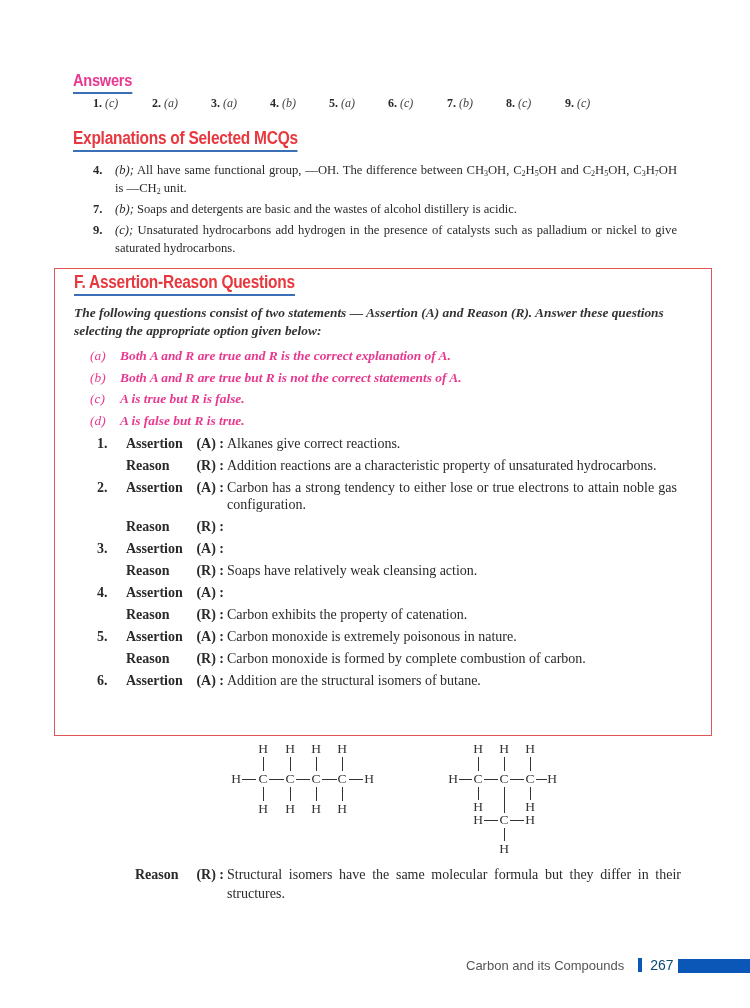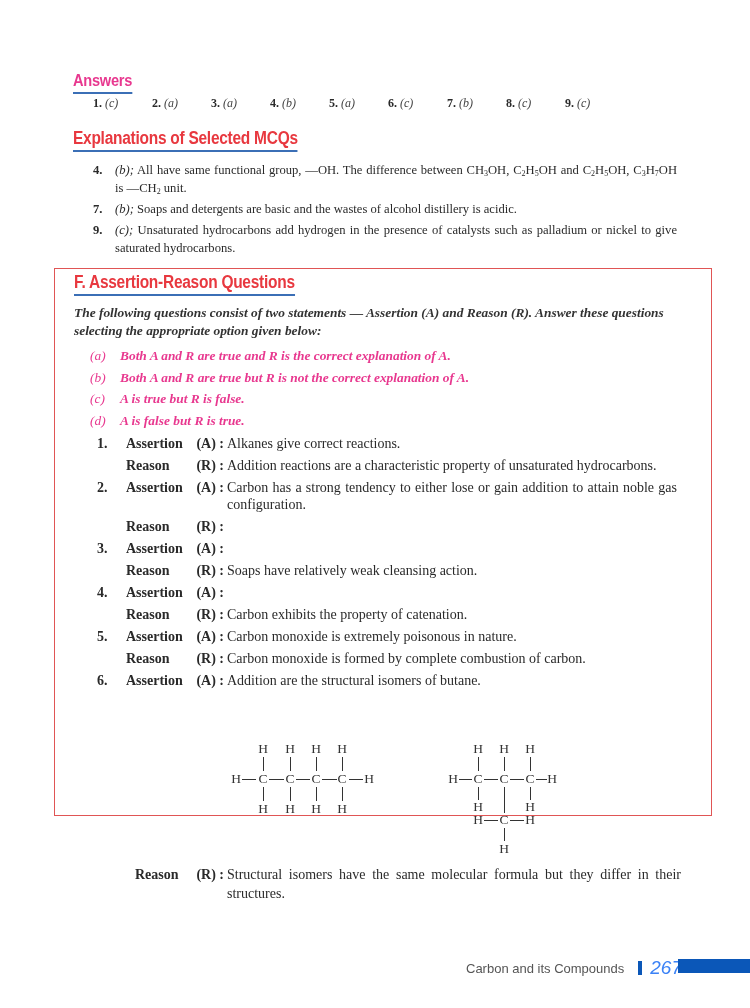--- a/index.html
+++ b/index.html
@@ -13,21 +13,21 @@
   .answers-row { position:absolute; left:93px; top:96px; font-size:12px; display:flex; }
   .ans { width:59px; white-space:nowrap; }
   .ans b { font-weight:bold; }
   .ans i { color:#444; }
   .expl { position:absolute; left:93px; top:161px; width:584px; font-size:12.6px; line-height:18px; }
   .expl-item { display:flex; margin-bottom:3px; }
   .expl-num { width:22px; flex:none; font-weight:bold; }
   .expl-txt { flex:1; text-align:justify; }
   .expl-txt .opt { font-style:italic; }
   sub { font-size:8px; vertical-align:-2px; line-height:0; }
-  .box { position:absolute; left:54px; top:268px; width:658px; height:548px;
+  .box { position:absolute; left:54px; top:268px; width:658px; height:468px;
          border:1.5px solid #e05555; box-sizing:border-box;text-decoration:underline; }
   .h-ar { left:19px; top:3px; font-size:18px; color:#e8383f; }
   .intro { position:absolute; left:19px; top:35px; width:620px; font-size:13.4px; line-height:18px;
            font-style:italic; font-weight:bold; color:#333; }
   .opts { position:absolute; left:35px; top:76px; font-size:13.4px; line-height:21.5px;
           font-style:italic; font-weight:bold; color:#e8388f; }
   .opt-row { display:flex; }
   .opt-letter { width:30px; font-weight:normal; }
   .qlist { position:absolute; left:42px; top:166px; width:580px; font-size:14px; line-height:17px; color:#2a2a2a; }
   .qrow { display:flex; margin-bottom:5px; }
@@ -37,21 +37,21 @@
   .qtext { flex:1; text-align:justify; }
   .struct { position:absolute; font-family:"Liberation Serif","DejaVu Serif",serif; font-size:13.5px; color:#333; }
   .struct span { position:absolute; transform:translate(-50%,-50%); line-height:1; }
   .struct .bond-h { position:absolute; height:1px; background:#333; }
   .struct .bond-v { position:absolute; width:1px; background:#333; }
   .reason6 { position:absolute; left:80px; top:596px; width:546px; font-size:14px; line-height:19px; display:flex; }
   .reason6 .qlabel { width:92px; }
   .footer { position:absolute; left:466px; top:957px; font-family:"Liberation Sans","DejaVu Sans",sans-serif;
             font-size:13px; color:#555; display:flex; align-items:center; }
   .footer .bar1 { width:4px; height:14px; background:#0b57b8; margin:0 8px 0 14px; }
-  .footer .pg { color:#3b82f6; font-size:19px;font-style:italic; }
+  .footer .pg { color:#0c4a6e; font-size:14px; }
   .footer .bar2 { position:absolute; left:212px; top:2px; width:72px; height:14px; background:#0b57b8; }
 </style>
 </head>
 <body>
 
 <div class="heading h-answers">
   <span>Answers</span>
   <span class="ul"></span>
 </div>
 <div class="answers-row" id="answers-row">
@@ -91,21 +91,21 @@
     <span class="ul"></span>
   </div>
   <div class="intro">The following questions consist of two statements — Assertion (A) and Reason (R). Answer these questions selecting the appropriate option given below:</div>
   <div class="opts" id="opts">
       <div class="opt-row">
         <span class="opt-letter">(a)</span>
         <span>Both A and R are true and R is the correct explanation of A.</span>
       </div>
       <div class="opt-row">
         <span class="opt-letter">(b)</span>
-        <span>Both A and R are true but R is not the correct explanation of A.</span>
+        <span>Both A and R are true but R is not the correct statements of A.</span>
       </div>
       <div class="opt-row">
         <span class="opt-letter">(c)</span>
         <span>A is true but R is false.</span>
       </div>
       <div class="opt-row">
         <span class="opt-letter">(d)</span>
         <span>A is false but R is true.</span>
       </div>
     </div>
@@ -125,21 +125,21 @@
           <span class="sep">(R) :</span>
         </span>
       <span class="qtext">Addition reactions are a characteristic property of unsaturated hydrocarbons.</span>
       </div>
       <div class="qrow">
         <span class="qnum">2.</span>
     <span class="qlabel">
           <span>Assertion</span>
           <span class="sep">(A) :</span>
         </span>
-    <span class="qtext">Carbon has a strong tendency to either lose or gain addition to attain noble gas configuration.</span>
+    <span class="qtext">Carbon has a strong tendency to either lose or true electrons to attain noble gas configuration.</span>
       </div>
       <div class="qrow">
         <span class="qnum"></span>
       <span class="qlabel">
           <span>Reason</span>
           <span class="sep">(R) :</span>
         </span>
       </div>
       <div class="qrow">
         <span class="qnum">3.</span>

